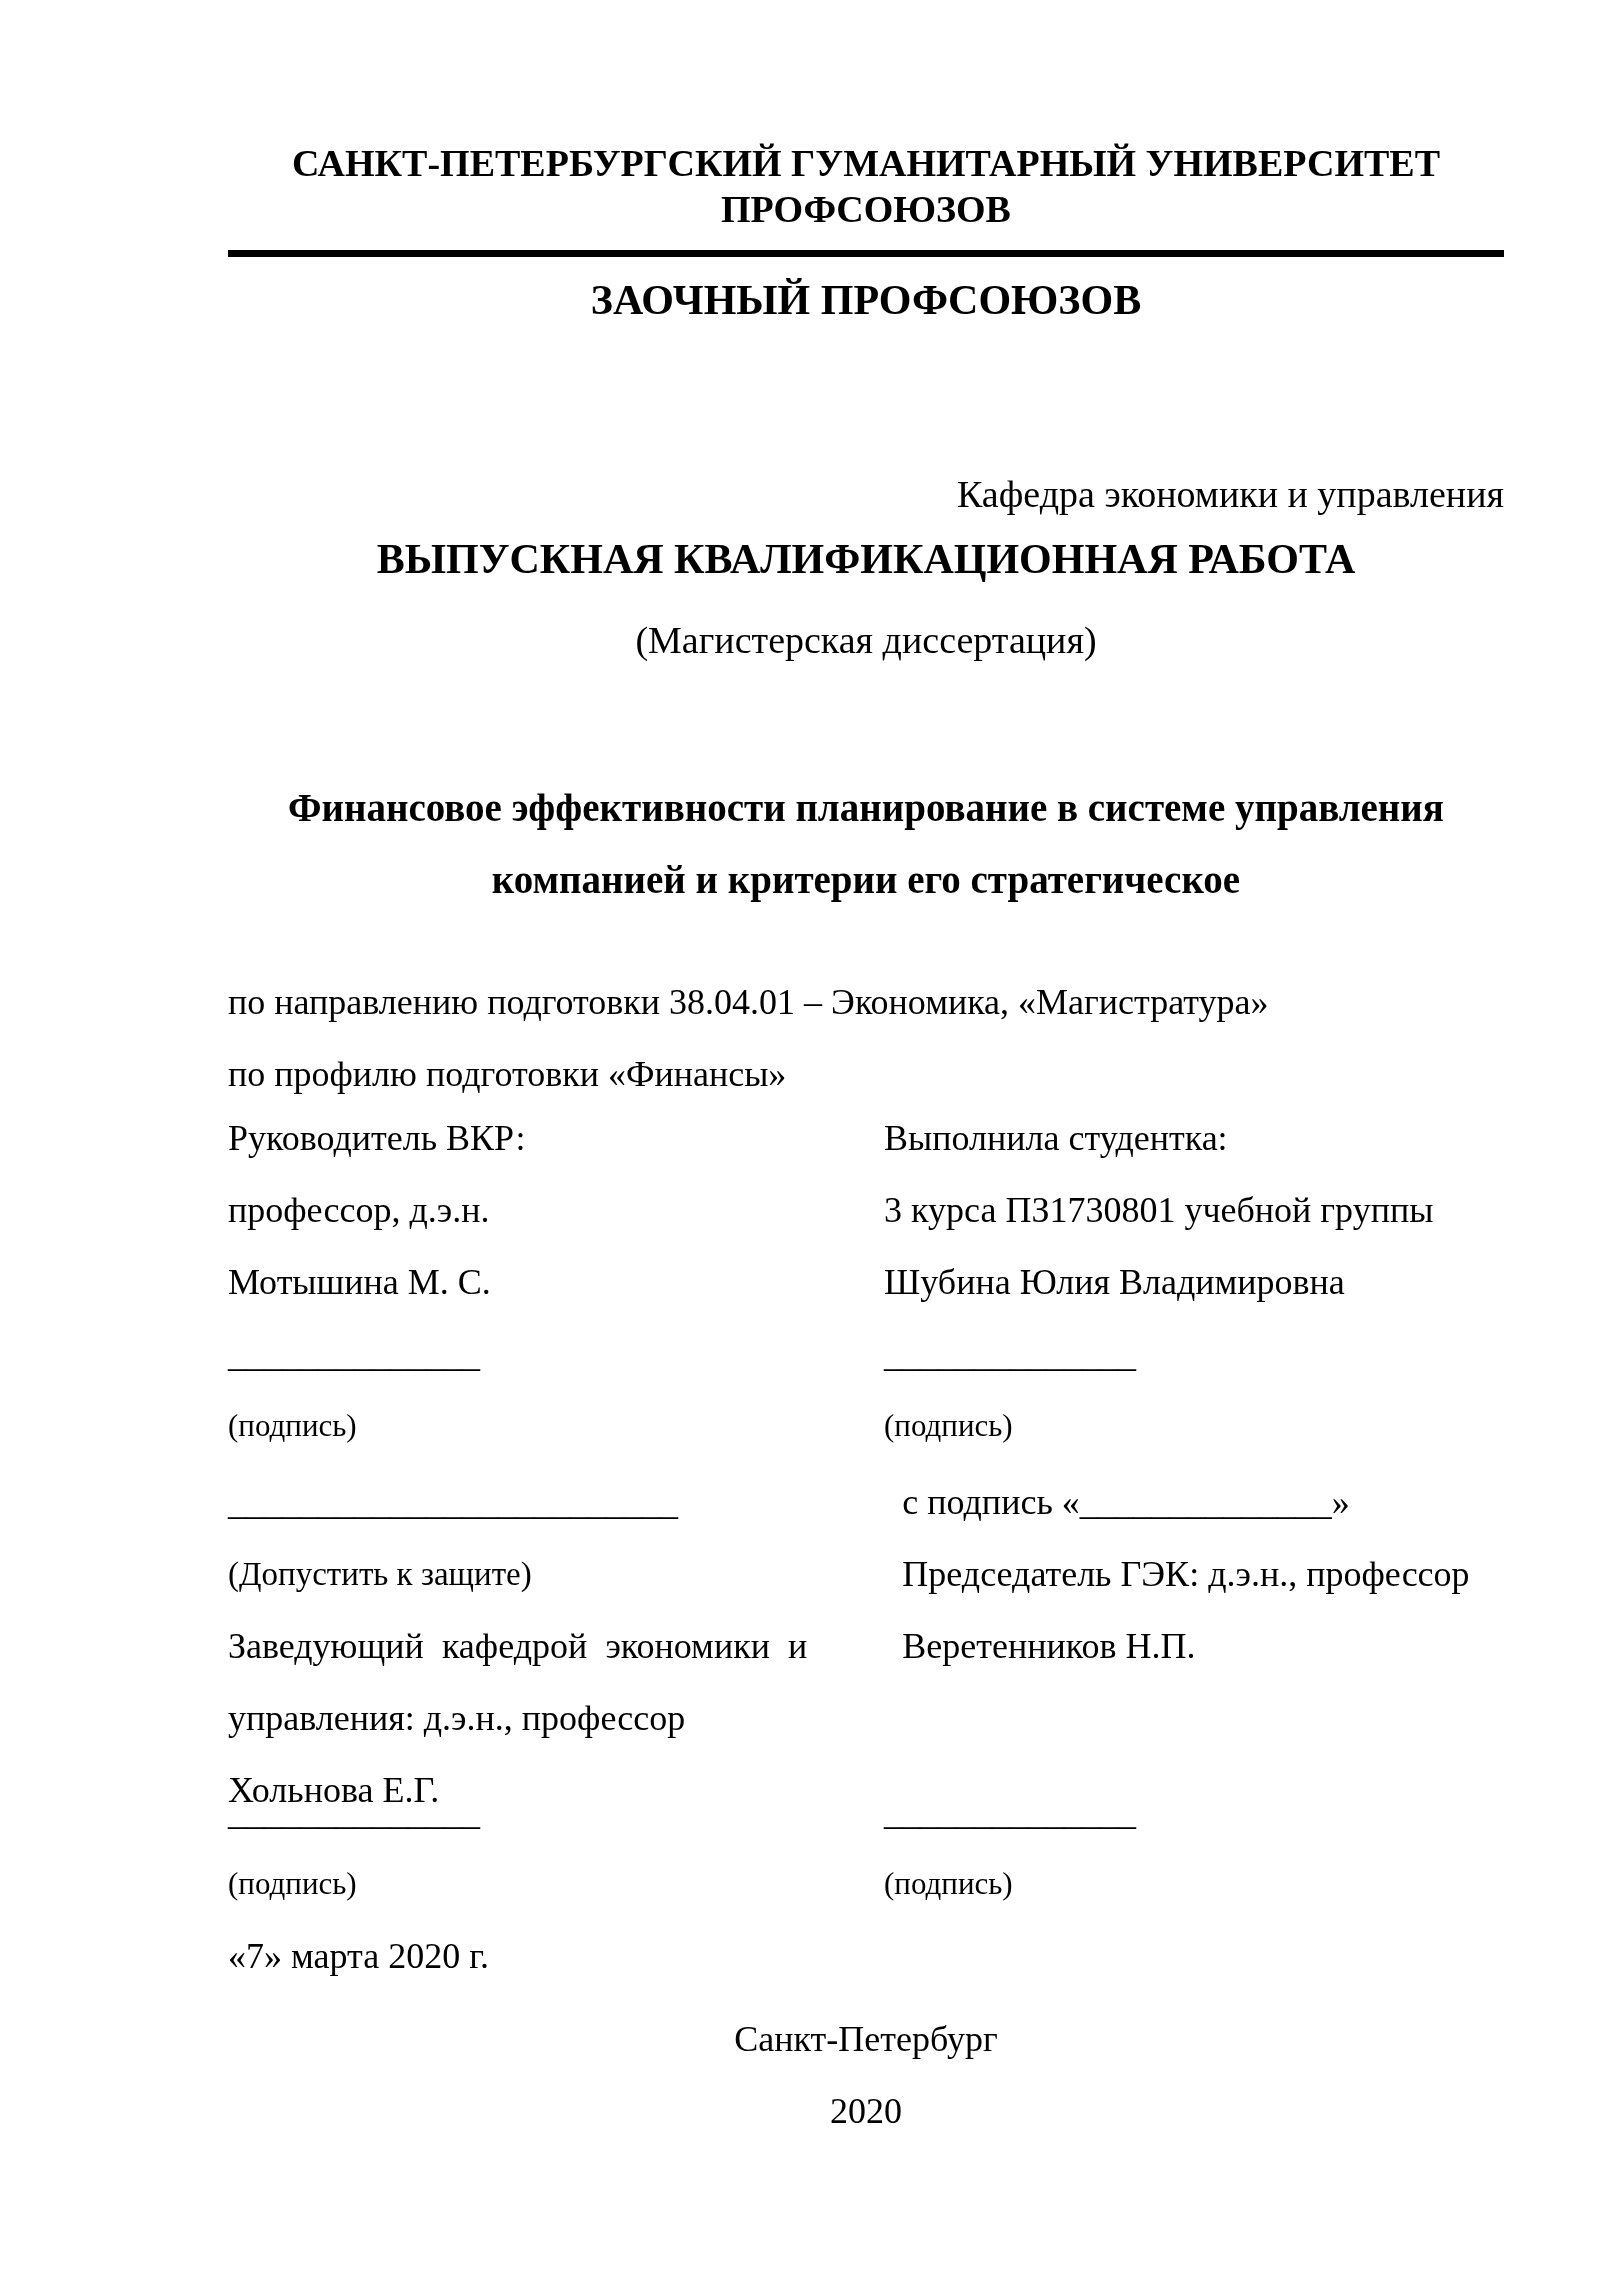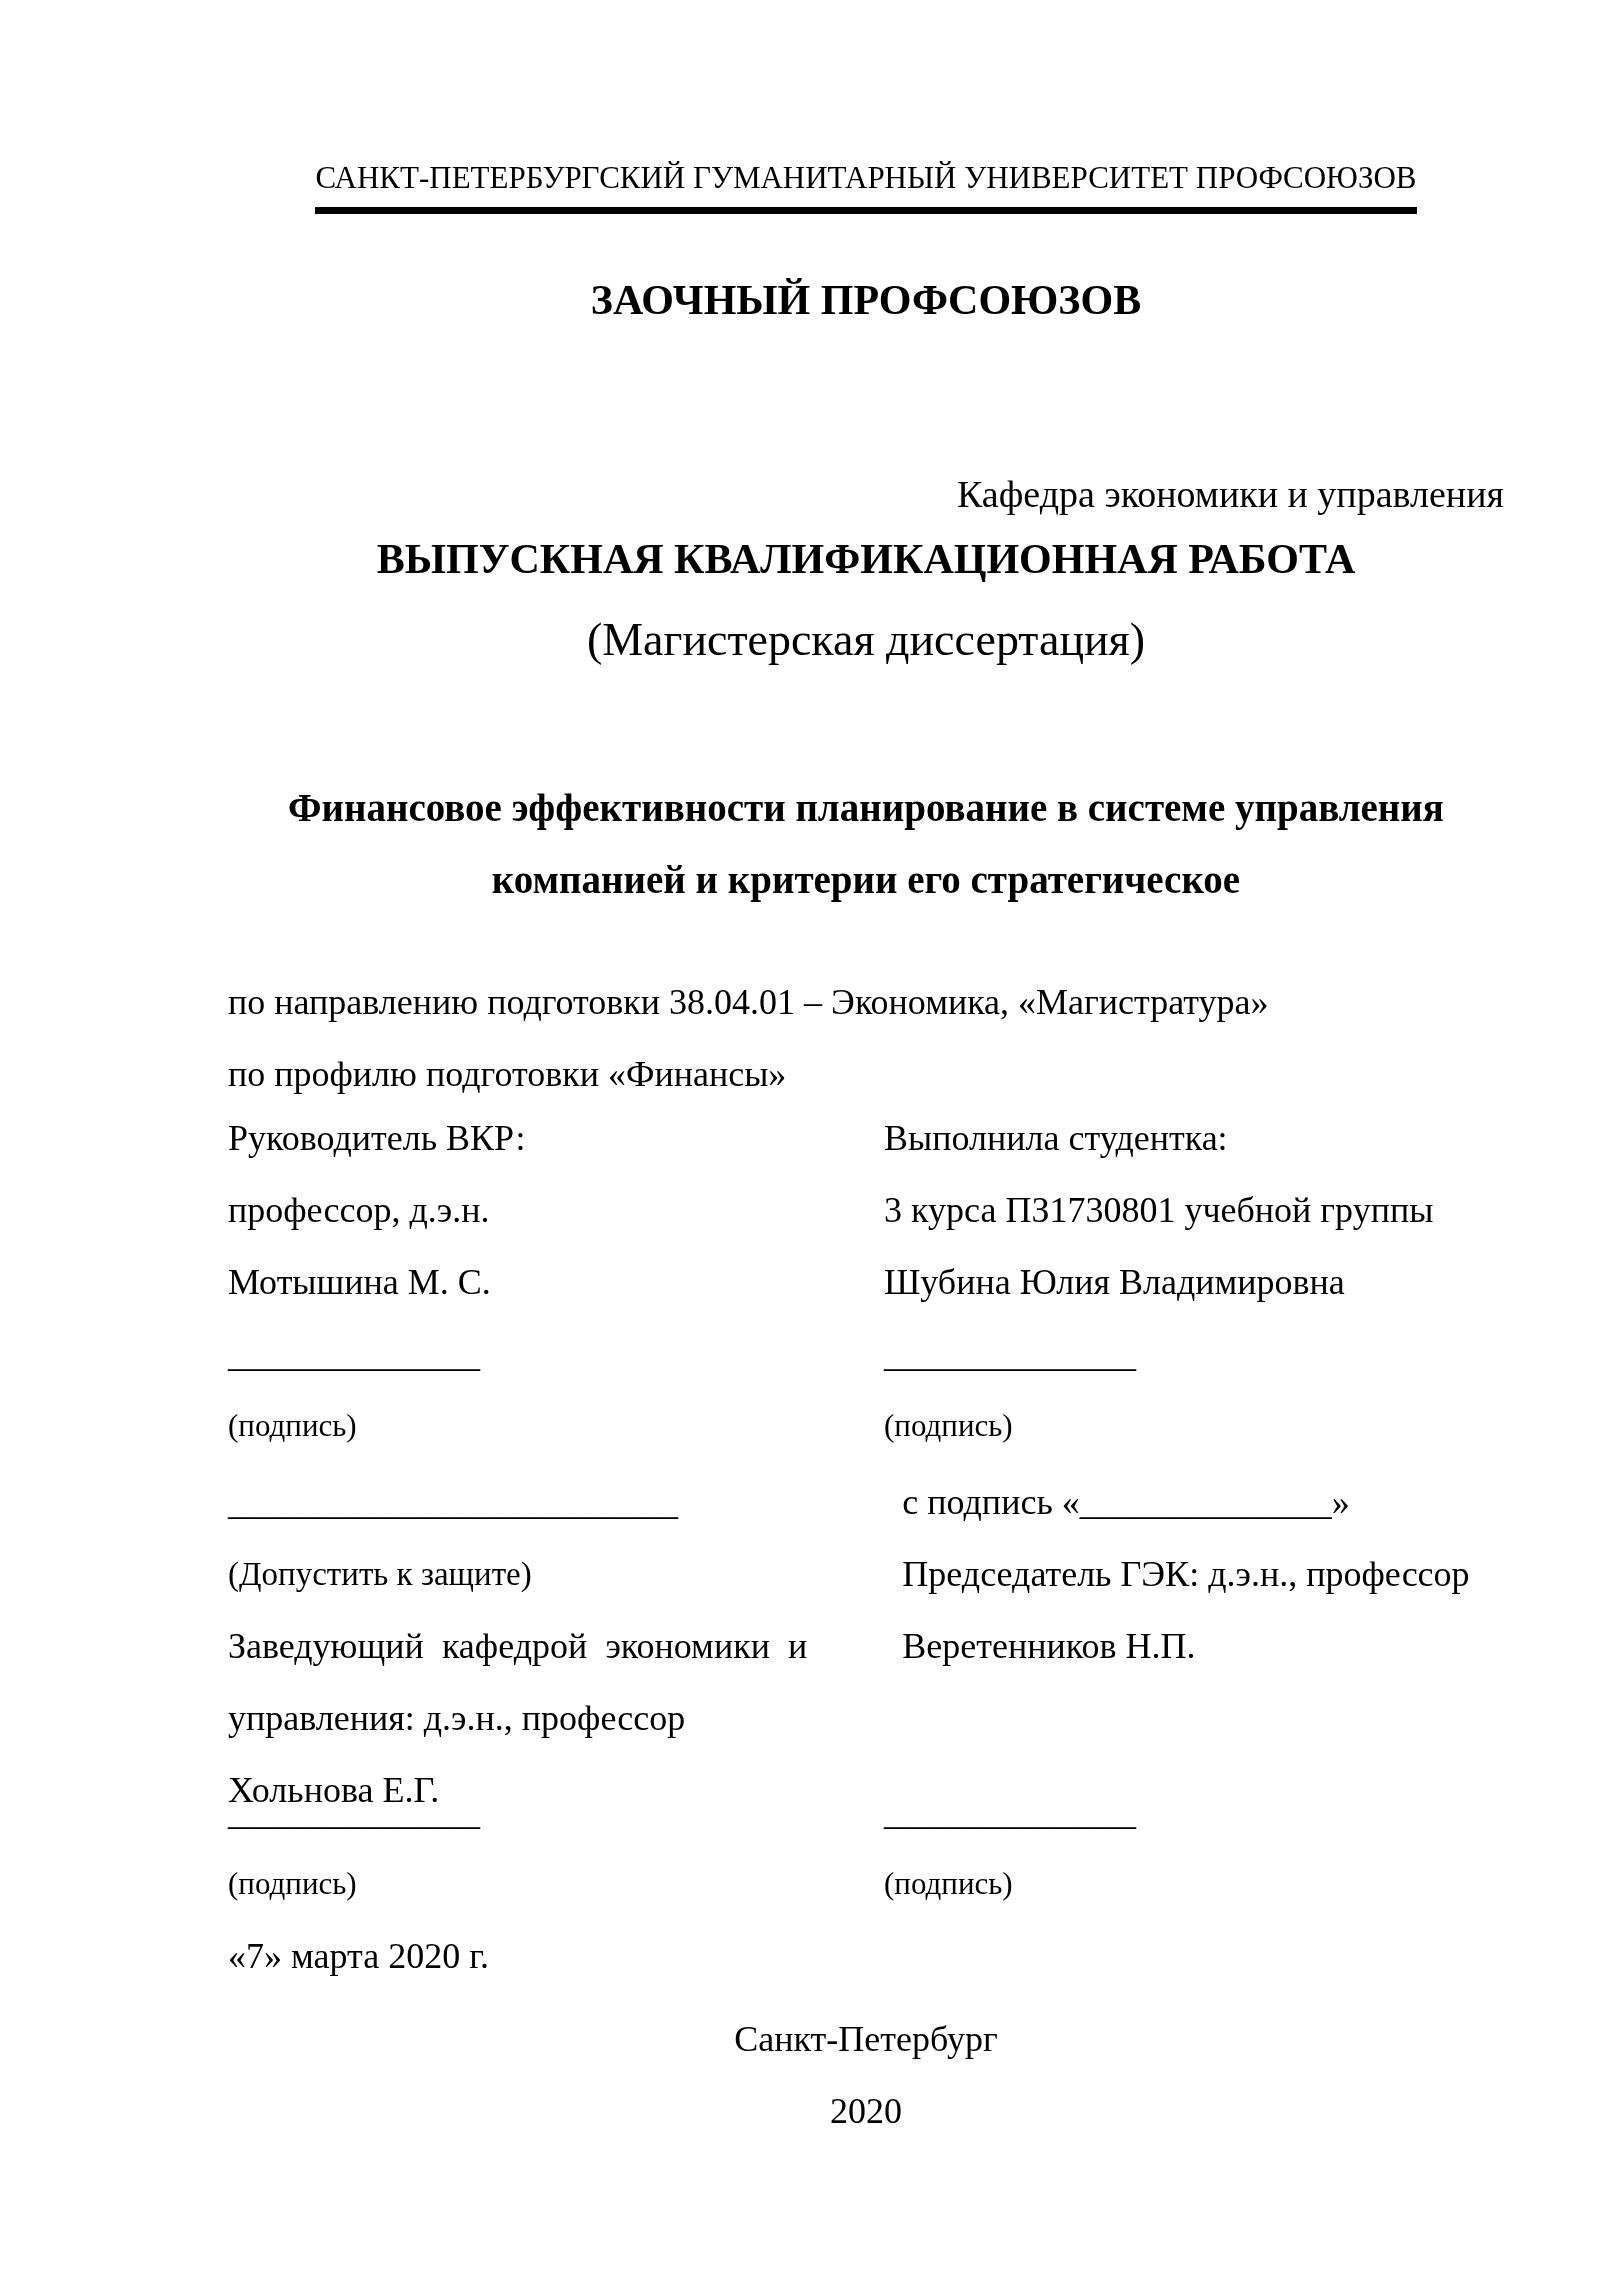--- a/index.html
+++ b/index.html
@@ -16,31 +16,31 @@
   }
   .abs { position: absolute; left: 228px; width: 1276px; }
 
   .center { text-align: center; }
   .right  { text-align: right; }
   .bold   { font-weight: bold; }
 
   #univ { top: 140px; }
   #univ .underlined {
     display: inline-block;
-    font-weight: normal;
-    font-size: 31px;
+    font-weight: bold;
+    font-size: 38px;
     line-height: 46px;
     border-bottom: 7px solid #000;
-    padding-bottom: 6px;
+    padding-bottom: 18px;
   }
 
   #faculty  { top: 264px; font-size: 42px; }
   #dept     { top: 458px; font-size: 38px; }
   #worktype { top: 523px; font-size: 42px; }
-  #subtype  { top: 604px; font-size: 46px; }
+  #subtype  { top: 604px; font-size: 38px; }
 
   #thesis   { top: 772px; font-size: 39px; }
 
   #program  { top: 966px; }
 
   .twocol { display: flex; }
   .col-l  { width: 597px; margin-right: 59px; }
   .col-r  { width: 620px; }
 
   #cols1  { top: 1102px; }

